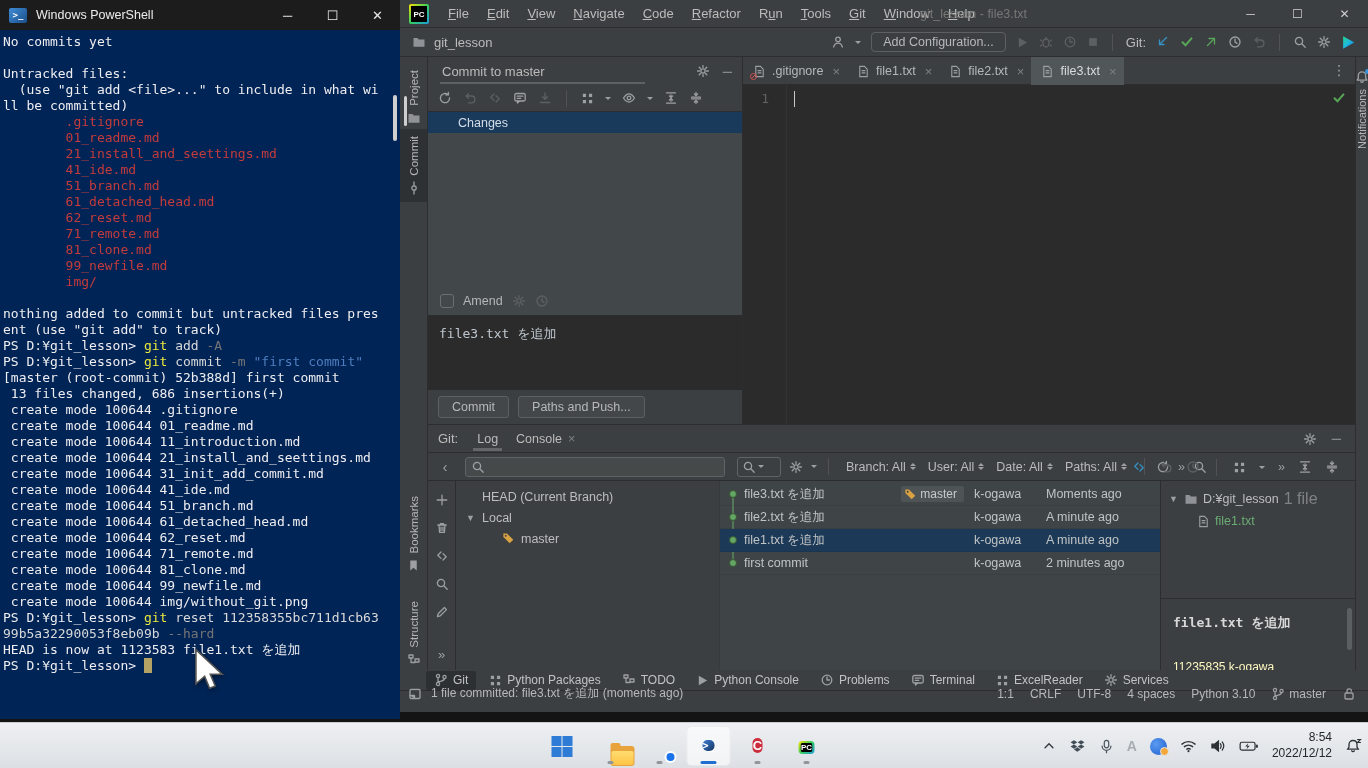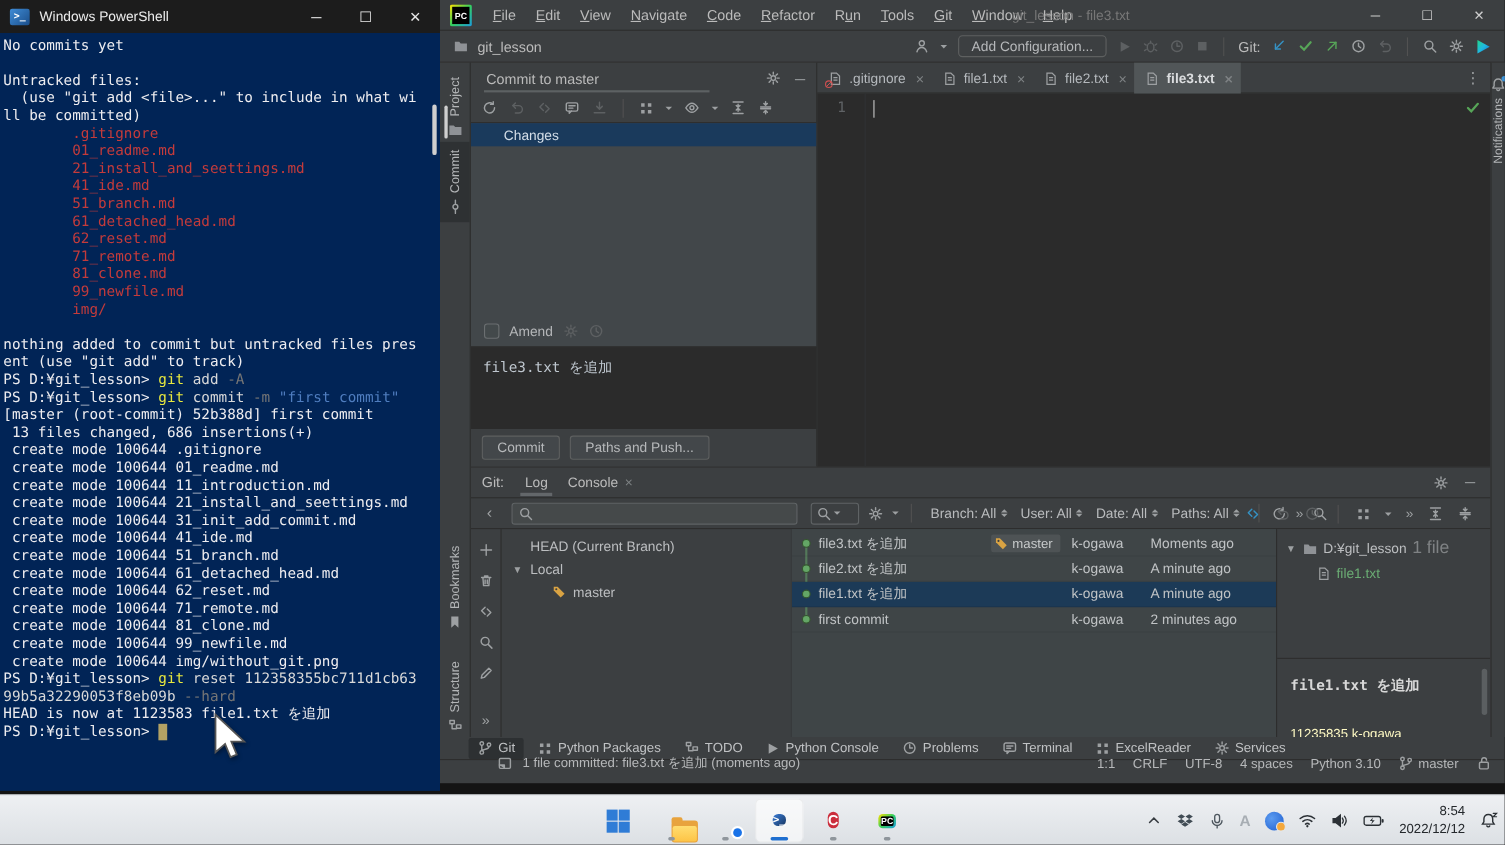--- a/index.html
+++ b/index.html
@@ -58,21 +58,21 @@
   .amend-row{margin-top:auto;display:flex;align-items:center;gap:9px;padding:0 12px 7px 12px;font-size:12.5px;color:#b4b6b8;}
   .chk{width:14px;height:14px;border:1px solid #6b6f71;border-radius:3px;background:#43494b;}
   .cp-message{height:75px;background:#2b2b2b;border-top:1px solid #2d2d2d;padding:9px 11px;font:13px "DejaVu Sans Mono",monospace;color:#bec6ce;}
   .cp-buttons{height:34px;display:flex;align-items:center;gap:9px;padding:0 10px;}
   .cp-btn{border:1px solid #5e6060;background:#43474a;border-radius:3px;padding:3px 13px;color:#b6b8ba;font-size:12.5px;}
 
   
   .editor{flex:1;display:flex;flex-direction:column;background:#2b2b2b;min-width:0;}
   .tabbar{height:28px;background:#3c3f41;display:flex;border-bottom:1px solid #2d2d2d;position:relative;}
   .etab{height:28px;display:flex;align-items:center;gap:6px;padding:0 7px 0 10px;color:#b4b8bc;font-size:12.5px;}
-  .etab.active{background:#515658;color:#dadcde;font-weight:bold;}
+  .etab.active{background:#515658;color:#dadcde;}
   .etab-x{color:#7e8284;font-size:13px;margin-left:3px;}
   .ficon{position:relative;display:inline-flex;color:#9da0a2;}
   .ficon .ig{position:absolute;left:-3px;bottom:-2px;width:7px;height:7px;border:1.5px solid #cf5050;border-radius:50%;background:linear-gradient(135deg,transparent 44%,#cf5050 44% 56%,transparent 56%);}
   .tab-more{position:absolute;right:10px;top:5px;color:#9da0a2;font-size:14px;letter-spacing:-1px;}
   .ed-body{flex:1;display:flex;position:relative;}
   .gutter{width:44px;color:#606366;font:13px/19px "DejaVu Sans Mono",monospace;text-align:right;padding:4px 17px 0 0;border-right:1px solid #313335;}
   .ed-caret{position:absolute;left:51px;top:6px;width:1px;height:16px;background:#c8c8c8;}
   .ed-check{position:absolute;right:9px;top:6px;color:#57a558;}
 
   
@@ -118,21 +118,21 @@
   .dmsg{height:72px;border-top:1px solid #2d2d2d;position:relative;overflow:hidden;}
   .dmsg-text{font:bold 13px "DejaVu Sans Mono",monospace;color:#d8d8d8;padding:15px 12px 0;}
   .dmsg-hash{position:absolute;left:12px;bottom:-4px;font-size:12px;color:#fef9c3;}
   .dscroll{position:absolute;right:3px;top:9px;width:5px;height:42px;background:#5b5f61;border-radius:3px;}
 
   
   .tw-bar{height:21px;display:flex;align-items:center;gap:5px;padding-left:26px;border-bottom:1px solid #2d2d2d;font-size:12px;}
   .twb{display:inline-flex;align-items:center;gap:5px;padding:1px 8px;color:#c0c2c4;border-radius:2px;height:19px;}
   .twb.active{background:#2d3032;}
   .twi{display:inline-flex;color:#9da0a2;}
-  .status-bar{height:21px;display:flex;align-items:center;padding:0 12px 16px 8px;font-size:12px;color:#b6b8ba;margin-left:44px;}
+  .status-bar{height:21px;display:flex;align-items:center;padding:0 12px 16px 8px;font-size:12px;color:#b6b8ba;}
   .sb-left{display:flex;align-items:center;gap:9px;flex:1;min-width:0;}
   .sb-right{display:flex;align-items:center;gap:16px;flex:0 0 auto;}
   .sbi{display:inline-flex;align-items:center;gap:4px;}
 
   
   .taskbar{position:absolute;left:0;top:722px;width:1368px;height:46px;background:linear-gradient(#eef0f3,#dce0e4);border-top:1px solid rgba(0,0,0,.08);}
   .tb-center{position:absolute;left:50%;top:3px;transform:translateX(-50%);display:flex;gap:5px;}
   .tb-slot{width:44px;height:40px;position:relative;display:flex;align-items:center;justify-content:center;border-radius:5px;}
   .tb-slot.active{background:rgba(255,255,255,.62);box-shadow:inset 0 0 0 1px rgba(0,0,0,.05);}
   .tb-dot{position:absolute;bottom:2px;left:50%;transform:translateX(-50%);width:6px;height:3px;border-radius:2px;background:#8f969c;}

